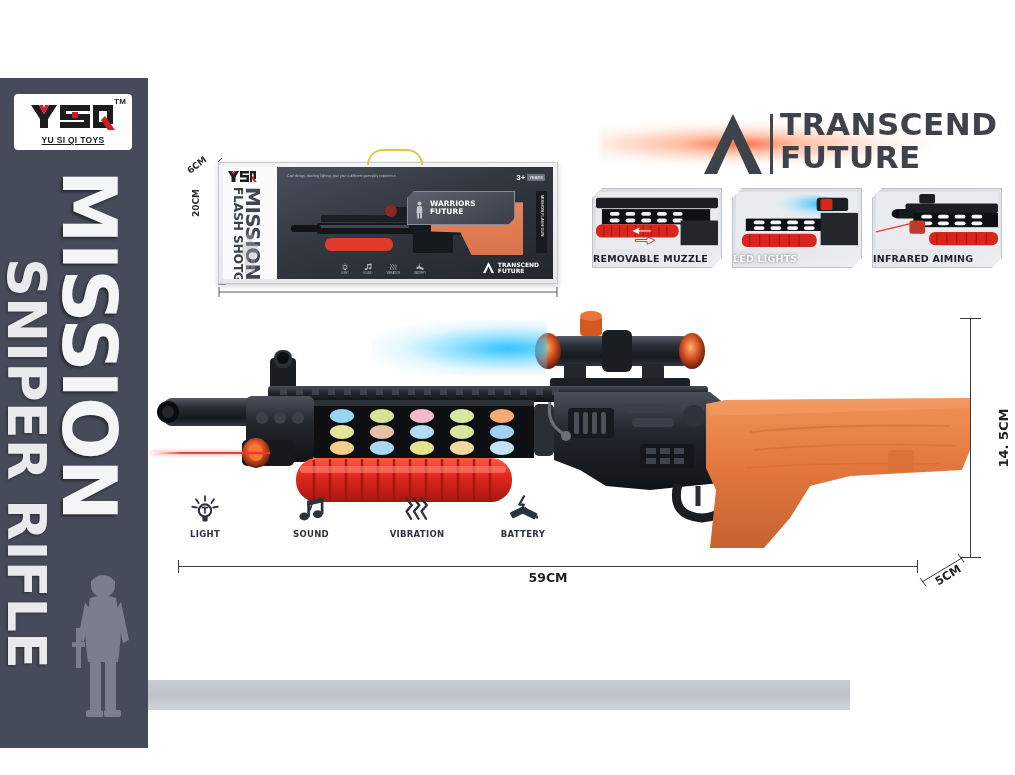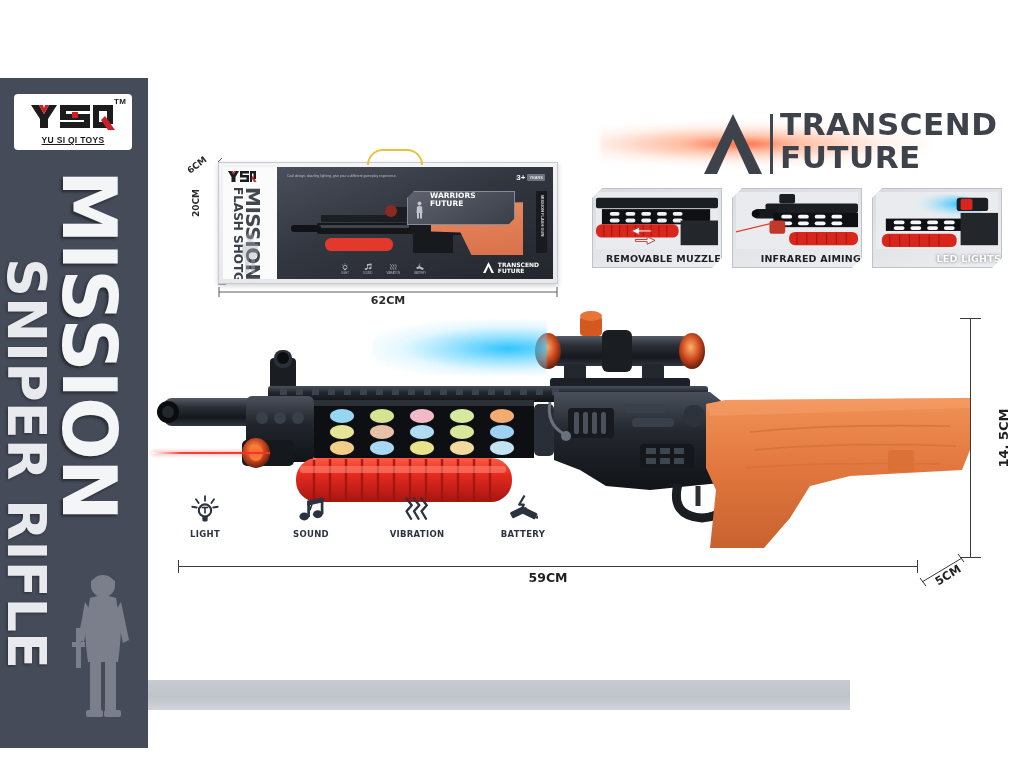--- a/index.html
+++ b/index.html
@@ -122,21 +122,21 @@
     display: flex; align-items: center; gap: 2px;
   }
   .bx-age-num { font-size: 8px; font-weight: bold; color: #fff; }
   .bx-age-box { font-size: 4px; color: #fff; background: #6d7280; padding: 1px 2px; border-radius: 1px; }
   .bx-warriors {
     position: absolute; right: 38px; top: 24px;
     width: 108px; height: 34px;
     background: linear-gradient(150deg,#5d626e,#3a3e48);
     border: 1px solid #858b99;
     clip-path: polygon(7px 0,100% 0,100% calc(100% - 7px),calc(100% - 7px) 100%,0 100%,0 7px);
-    display: flex; flex-direction: column; padding-left: 22px;
+    display: flex; flex-direction: column; justify-content: center; padding-left: 22px;
   }
   .bx-warriors div { font-size: 7.5px; font-weight: bold; color: #fff; line-height: 1.05; font-family:"DejaVu Sans",sans-serif; }
   .bx-warrior-fig { position: absolute; left: 7px; top: 9px; width: 9px; height: 18px; opacity: .75; }
   .bx-gun {
     position: absolute; left: 14px; top: 30px; width: 230px; height: 62px;
   }
   .bx-stock {
     position: absolute; right: 30px; top: 32px; width: 92px; height: 56px;
     background: linear-gradient(175deg,#e98a62,#d9714a);
     clip-path: polygon(0 22%,30% 8%,100% 6%,100% 100%,44% 100%,32% 60%,0 58%);
@@ -195,21 +195,21 @@
   .thumbs { position: absolute; left: 592px; top: 188px; display: flex; gap: 10px; }
   .thumb {
     position: relative; width: 130px; height: 80px;
     background: linear-gradient(160deg,#d9dbe0,#eceef1);
     border: 1px solid #bfc2c9;
     clip-path: polygon(10px 0,100% 0,100% calc(100% - 10px),calc(100% - 10px) 100%,0 100%,0 10px);
     overflow: hidden;
   }
   .thumb-art { position: absolute; inset: 3px 3px 18px 3px; overflow: hidden; background: #e9ebee; }
   .thumb-label {
-    position: absolute; left: 0; right: 0; bottom: 3px; text-align: right;
+    position: absolute; left: 0; right: 0; bottom: 3px; text-align: left;
     font-family: "DejaVu Sans", sans-serif; font-weight: bold;
     font-size: 9.5px; color: #1d1f24; letter-spacing: 0.2px;
   }
   .thumb-label.led { color: #ffffff; text-shadow: 0 0 3px rgba(0,0,0,.55); }
 
   
   .product { position: absolute; left: 150px; top: 300px; width: 820px; height: 260px; }
   .laser-beam {
     position: absolute; left: 2px; top: 152px; width: 118px; height: 2px;
     background: linear-gradient(90deg, rgba(230,40,30,0) 0%, rgba(235,50,40,.9) 25%, #e8392c 100%);
@@ -441,21 +441,20 @@
           </div>
         </div>
       </div>
     </div>
 
     <svg style="position:absolute;left:42px;top:146px;width:340px;height:12px;" viewBox="0 0 340 12">
       <line x1="1" y1="6" x2="339" y2="6" stroke="#5a5a5a" stroke-width="1"></line>
       <line x1="1" y1="1" x2="1" y2="11" stroke="#5a5a5a" stroke-width="1"></line>
       <line x1="339" y1="1" x2="339" y2="11" stroke="#5a5a5a" stroke-width="1"></line>
     </svg>
-    <div class="dim-box-62">62CM</div>
   </div>
 
   <div class="tf-header">
     <div class="tf-glow"></div>
     <svg class="tf-chev" viewBox="0 0 62 64">
       <path d="M31 2 L60 62 L47 62 L31 27 L15 62 L2 62 Z" fill="#3e424b"></path>
     </svg>
     <div class="tf-bar"></div>
     <div class="tf-text">
       <div>TRANSCEND</div>
@@ -494,55 +493,20 @@
             <line x1="56" y1="35" x2="56" y2="47"></line>
               <line x1="64" y1="35" x2="64" y2="47"></line>
             <line x1="72" y1="35" x2="72" y2="47"></line>
           </g>
           <rect x="86" y="30" width="38" height="26" fill="#23262b"></rect>
           <path d="M44 37 L36 41 L44 45 L44 42 L56 42 L56 40 L44 40 Z" fill="#fdfdfd" stroke="#cf362c" stroke-width="1"></path>
           <path d="M52 47 L60 51 L52 55 L52 52 L40 52 L40 50 L52 50 Z" fill="#fdfdfd" stroke="#cf362c" stroke-width="1"></path>
         </svg>
       </div>
       <div class="thumb-label">REMOVABLE MUZZLE</div>
-    </div>
-
-    <div class="thumb">
-      <div class="thumb-art">
-        <svg width="100%" height="100%" viewBox="0 0 124 60" preserveAspectRatio="none">
-          <rect width="124" height="60" fill="#e9ebee"></rect>
-          <rect x="44" y="2" width="16" height="10" rx="2" fill="#1b1e23"></rect>
-          <rect x="30" y="12" width="94" height="10" rx="2" fill="#1b1e23"></rect>
-          <rect x="18" y="18" width="24" height="10" rx="4" fill="#16191d"></rect>
-          <circle cx="20" cy="23" r="4" fill="#0a0c0e"></circle>
-          <rect x="38" y="22" width="86" height="15" fill="#0e1013"></rect>
-          <g fill="#f5f7fa">
-            <rect x="46" y="24" width="11" height="4" rx="2"></rect>
-              <rect x="63" y="24" width="11" height="4" rx="2"></rect>
-            <rect x="80" y="24" width="11" height="4" rx="2"></rect>
-              <rect x="97" y="24" width="11" height="4" rx="2"></rect>
-            <rect x="46" y="31" width="11" height="4" rx="2"></rect>
-              <rect x="63" y="31" width="11" height="4" rx="2"></rect>
-            <rect x="80" y="31" width="11" height="4" rx="2"></rect>
-              <rect x="97" y="31" width="11" height="4" rx="2"></rect>
-          </g>
-          <rect x="34" y="30" width="16" height="14" rx="3" fill="#c0392b"></rect>
-          <line x1="0" y1="42" x2="36" y2="33" stroke="#e8392c" stroke-width="1.4"></line>
-          <rect x="54" y="42" width="70" height="14" rx="6" fill="#d8261d"></rect>
-          <g stroke="#a81812" stroke-width="1.2">
-            <line x1="62" y1="43" x2="62" y2="55"></line>
-              <line x1="72" y1="43" x2="72" y2="55"></line>
-            <line x1="82" y1="43" x2="82" y2="55"></line>
-              <line x1="92" y1="43" x2="92" y2="55"></line>
-            <line x1="102" y1="43" x2="102" y2="55"></line>
-              <line x1="112" y1="43" x2="112" y2="55"></line>
-          </g>
-        </svg>
-      </div>
-      <div class="thumb-label">INFRARED AIMING</div>
     </div>
 
     <div class="thumb">
       <div class="thumb-art">
         <svg width="100%" height="100%" viewBox="0 0 124 60" preserveAspectRatio="none">
           <rect width="124" height="60" fill="#e9ebee"></rect>
           <defs>
             <radialGradient id="tflash" cx="78%" cy="38%" r="60%">
               <stop offset="0%" stop-color="#1ebeff" stop-opacity="1"></stop>
               <stop offset="38%" stop-color="#58ccff" stop-opacity=".55"></stop>
@@ -570,20 +534,55 @@
               <line x1="24" y1="45" x2="24" y2="57"></line>
             <line x1="34" y1="45" x2="34" y2="57"></line>
               <line x1="44" y1="45" x2="44" y2="57"></line>
             <line x1="54" y1="45" x2="54" y2="57"></line>
               <line x1="64" y1="45" x2="64" y2="57"></line>
           </g>
         </svg>
       </div>
       <div class="thumb-label led">LED  LIGHTS</div>
     </div>
+
+    <div class="thumb">
+      <div class="thumb-art">
+        <svg width="100%" height="100%" viewBox="0 0 124 60" preserveAspectRatio="none">
+          <rect width="124" height="60" fill="#e9ebee"></rect>
+          <rect x="44" y="2" width="16" height="10" rx="2" fill="#1b1e23"></rect>
+          <rect x="30" y="12" width="94" height="10" rx="2" fill="#1b1e23"></rect>
+          <rect x="18" y="18" width="24" height="10" rx="4" fill="#16191d"></rect>
+          <circle cx="20" cy="23" r="4" fill="#0a0c0e"></circle>
+          <rect x="38" y="22" width="86" height="15" fill="#0e1013"></rect>
+          <g fill="#f5f7fa">
+            <rect x="46" y="24" width="11" height="4" rx="2"></rect>
+              <rect x="63" y="24" width="11" height="4" rx="2"></rect>
+            <rect x="80" y="24" width="11" height="4" rx="2"></rect>
+              <rect x="97" y="24" width="11" height="4" rx="2"></rect>
+            <rect x="46" y="31" width="11" height="4" rx="2"></rect>
+              <rect x="63" y="31" width="11" height="4" rx="2"></rect>
+            <rect x="80" y="31" width="11" height="4" rx="2"></rect>
+              <rect x="97" y="31" width="11" height="4" rx="2"></rect>
+          </g>
+          <rect x="34" y="30" width="16" height="14" rx="3" fill="#c0392b"></rect>
+          <line x1="0" y1="42" x2="36" y2="33" stroke="#e8392c" stroke-width="1.4"></line>
+          <rect x="54" y="42" width="70" height="14" rx="6" fill="#d8261d"></rect>
+          <g stroke="#a81812" stroke-width="1.2">
+            <line x1="62" y1="43" x2="62" y2="55"></line>
+              <line x1="72" y1="43" x2="72" y2="55"></line>
+            <line x1="82" y1="43" x2="82" y2="55"></line>
+              <line x1="92" y1="43" x2="92" y2="55"></line>
+            <line x1="102" y1="43" x2="102" y2="55"></line>
+              <line x1="112" y1="43" x2="112" y2="55"></line>
+          </g>
+        </svg>
+      </div>
+      <div class="thumb-label">INFRARED AIMING</div>
+    </div>
   </div>
 
   <div class="product">
     <div class="laser-beam"></div>
     <div class="muzzle-flash"></div>
 
     <svg width="820" height="260" viewBox="0 0 820 260">
       <defs>
         <linearGradient id="steel" x1="0" y1="0" x2="0" y2="1">
           <stop offset="0%" stop-color="#555b66"></stop>

